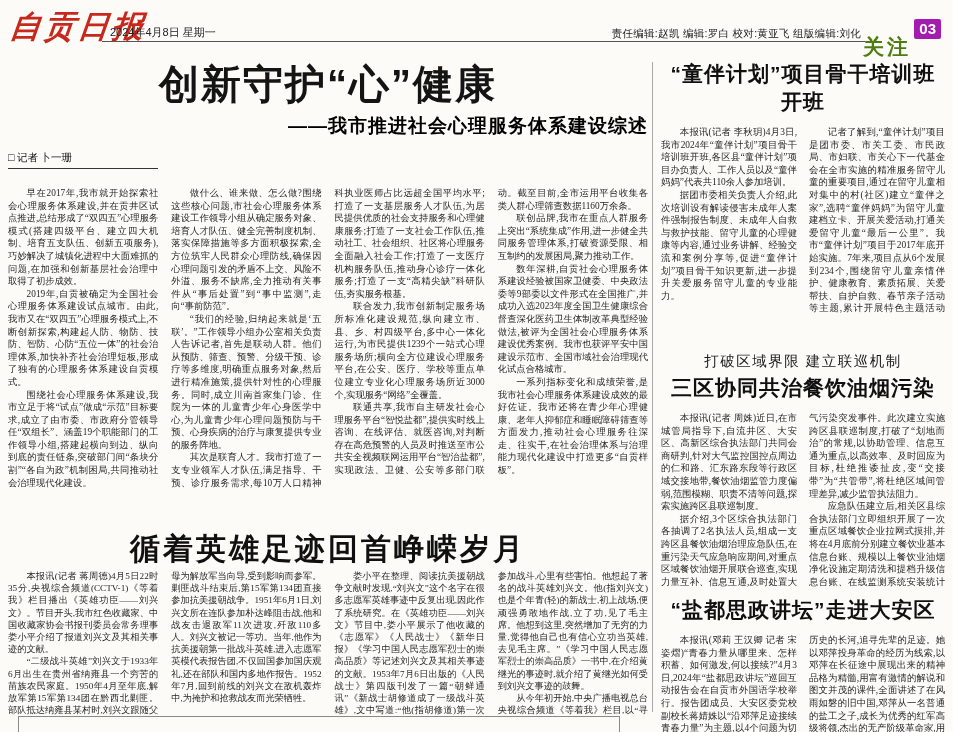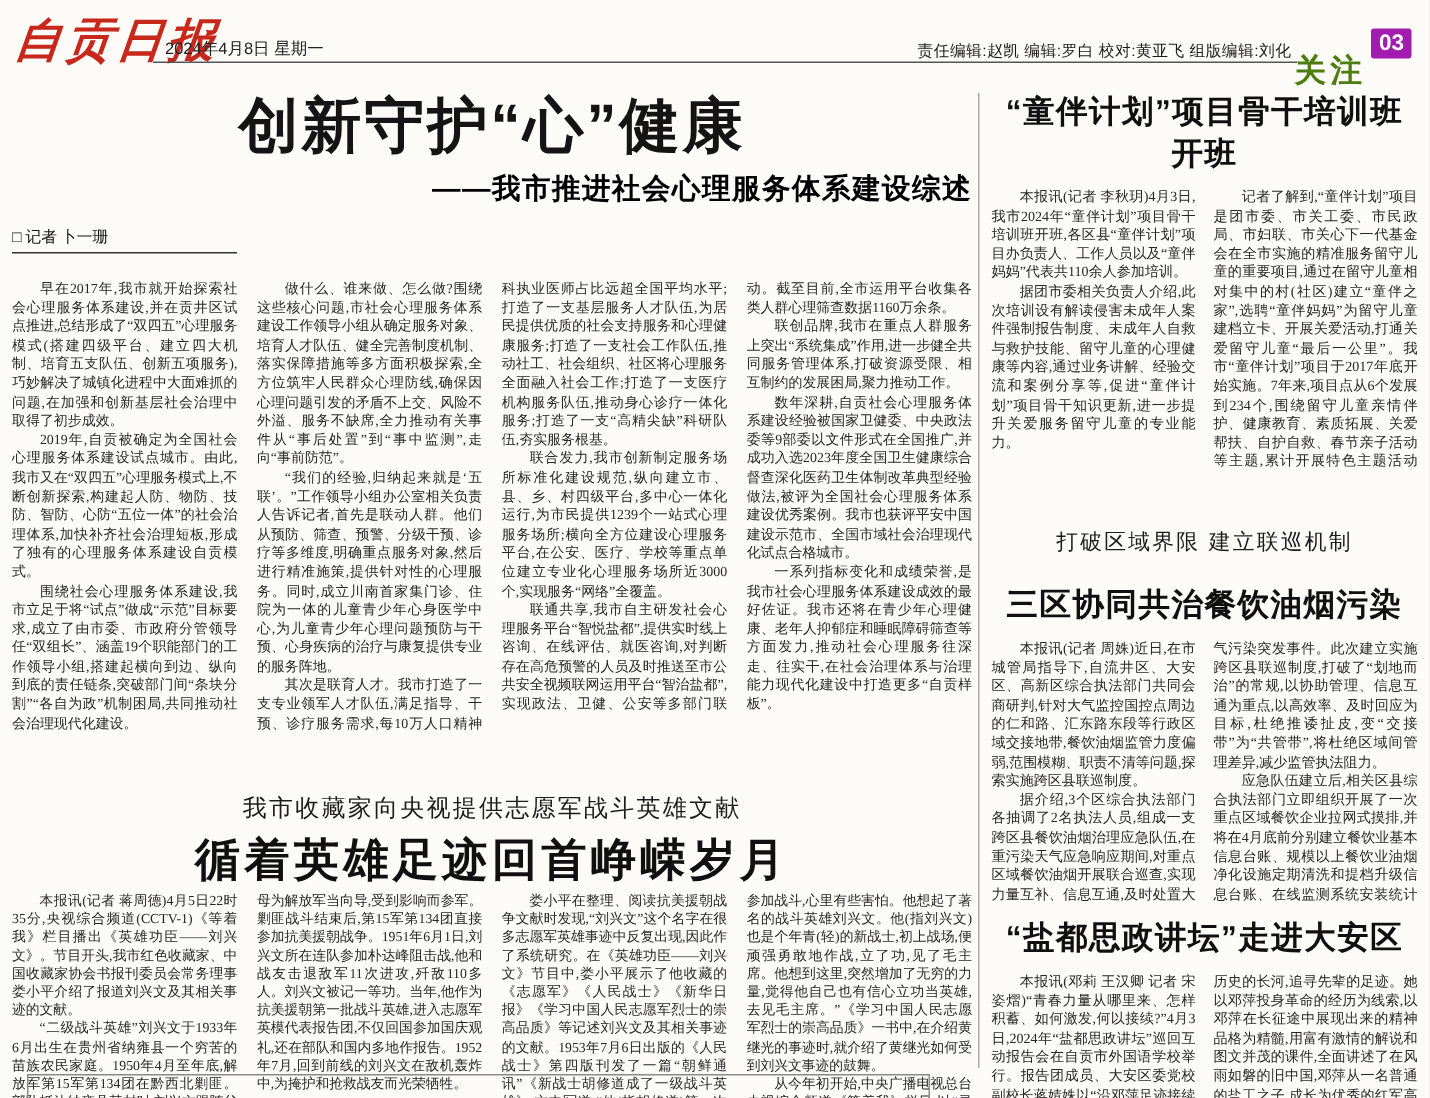--- a/index.html
+++ b/index.html
@@ -43,21 +43,21 @@
   .hero-headline{margin:3px 0 0;text-align:center;font-size:30px;font-weight:900;color:#101010;
         font-family:"Liberation Sans",sans-serif;letter-spacing:3px;}
   .hero-body{font-size:9.2px;line-height:12.2px;height:150px;overflow:hidden;}
   .bottom-box{position:absolute;left:10px;top:664px;width:600px;height:60px;
         border:1px solid #8a8a86;background:transparent;}
   
   .side-art h3{margin:6px 0 10px;text-align:center;font-size:21px;font-weight:900;color:#101010;
         font-family:"Liberation Sans",sans-serif;letter-spacing:1px;}
   .side-kicker{margin-top:26px;text-align:center;font-size:14.5px;font-weight:500;color:#1c1c1c;
         font-family:"Liberation Sans",sans-serif;letter-spacing:1.5px;}
-  .side-kicker + h3{margin-top:18px;}
+  .side-kicker + h3{margin-top:3px;}
   .side-body{font-size:9.4px;line-height:12.6px;overflow:hidden;}
   .body-a1{height:200px;}
   .body-a2{height:178px;}
   .body-a3{height:172px;}
 </style>
 </head>
 <body>
 
 <div class="page">
 
@@ -89,21 +89,20 @@
             <p>其次是联育人才。我市打造了一支专业领军人才队伍,满足指导、干预、诊疗服务需求,每10万人口精神科执业医师占比远超全国平均水平;打造了一支基层服务人才队伍,为居民提供优质的社会支持服务和心理健康服务;打造了一支社会工作队伍,推动社工、社会组织、社区将心理服务全面融入社会工作;打造了一支医疗机构服务队伍,推动身心诊疗一体化服务;打造了一支“高精尖缺”科研队伍,夯实服务根基。</p>
             <p>联合发力,我市创新制定服务场所标准化建设规范,纵向建立市、县、乡、村四级平台,多中心一体化运行,为市民提供1239个一站式心理服务场所;横向全方位建设心理服务平台,在公安、医疗、学校等重点单位建立专业化心理服务场所近3000个,实现服务“网络”全覆盖。</p>
             <p>联通共享,我市自主研发社会心理服务平台“智悦盐都”,提供实时线上咨询、在线评估、就医咨询,对判断存在高危预警的人员及时推送至市公共安全视频联网运用平台“智治盐都”,实现政法、卫健、公安等多部门联动。截至目前,全市运用平台收集各类人群心理筛查数据1160万余条。</p>
             <p>联创品牌,我市在重点人群服务上突出“系统集成”作用,进一步健全共同服务管理体系,打破资源受限、相互制约的发展困局,聚力推动工作。</p>
             <p>数年深耕,自贡社会心理服务体系建设经验被国家卫健委、中央政法委等9部委以文件形式在全国推广,并成功入选2023年度全国卫生健康综合督查深化医药卫生体制改革典型经验做法,被评为全国社会心理服务体系建设优秀案例。我市也获评平安中国建设示范市、全国市域社会治理现代化试点合格城市。</p>
             <p>一系列指标变化和成绩荣誉,是我市社会心理服务体系建设成效的最好佐证。我市还将在青少年心理健康、老年人抑郁症和睡眠障碍筛查等方面发力,推动社会心理服务往深走、往实干,在社会治理体系与治理能力现代化建设中打造更多“自贡样板”。</p>
           </div>
       </article>
 
       <article class="hero">
-        <div class="hero-kicker">我市收藏家向央视提供志愿军战斗英雄文献</div>
         <h2 class="hero-headline">循着英雄足迹回首峥嵘岁月</h2>
         <div class="body cols4 hero-body">
             <p>本报讯(记者 蒋周德)4月5日22时35分,央视综合频道(CCTV-1)《等着我》栏目播出《英雄功臣——刘兴文》。节目开头,我市红色收藏家、中国收藏家协会书报刊委员会常务理事娄小平介绍了报道刘兴文及其相关事迹的文献。</p>
             <p>“二级战斗英雄”刘兴文于1933年6月出生在贵州省纳雍县一个穷苦的苗族农民家庭。1950年4月至年底,解放军第15军第134团在黔西北剿匪。部队抵达纳雍县某村时,刘兴文跟随父母为解放军当向导,受到影响而参军。剿匪战斗结束后,第15军第134团直接参加抗美援朝战争。1951年6月1日,刘兴文所在连队参加朴达峰阻击战,他和战友击退敌军11次进攻,歼敌110多人。刘兴文被记一等功。当年,他作为抗美援朝第一批战斗英雄,进入志愿军英模代表报告团,不仅回国参加国庆观礼,还在部队和国内多地作报告。1952年7月,回到前线的刘兴文在敌机轰炸中,为掩护和抢救战友而光荣牺牲。</p>
             <p>娄小平在整理、阅读抗美援朝战争文献时发现,“刘兴文”这个名字在很多志愿军英雄事迹中反复出现,因此作了系统研究。在《英雄功臣——刘兴文》节目中,娄小平展示了他收藏的《志愿军》《人民战士》《新华日报》《学习中国人民志愿军烈士的崇高品质》等记述刘兴文及其相关事迹的文献。1953年7月6日出版的《人民战士》第四版刊发了一篇“朝鲜通讯”《新战士胡修道成了一级战斗英雄》,文中写道:“他(指胡修道)第一次参加战斗,心里有些害怕。他想起了著名的战斗英雄刘兴文。他(指刘兴文)也是个年青(轻)的新战士,初上战场,便顽强勇敢地作战,立了功,见了毛主席。他想到这里,突然增加了无穷的力量,觉得他自己也有信心立功当英雄,去见毛主席。”《学习中国人民志愿军烈士的崇高品质》一书中,在介绍黄继光的事迹时,就介绍了黄继光如何受到刘兴文事迹的鼓舞。</p>
             <p>从今年初开始,中央广播电视总台央视综合频道《等着我》栏目,以“寻找英雄的故事,传承不朽的精神”为主题,推出系列节目《英雄功臣》,带领观众循着英雄的足迹再次回到那段峥嵘岁月。娄小平已经向该系列节目提供了郑起、王海、崔建国等十多位志愿军战斗英雄的若干文献。</p>
           </div>
       </article>
 
       <div class="bottom-box"></div>

